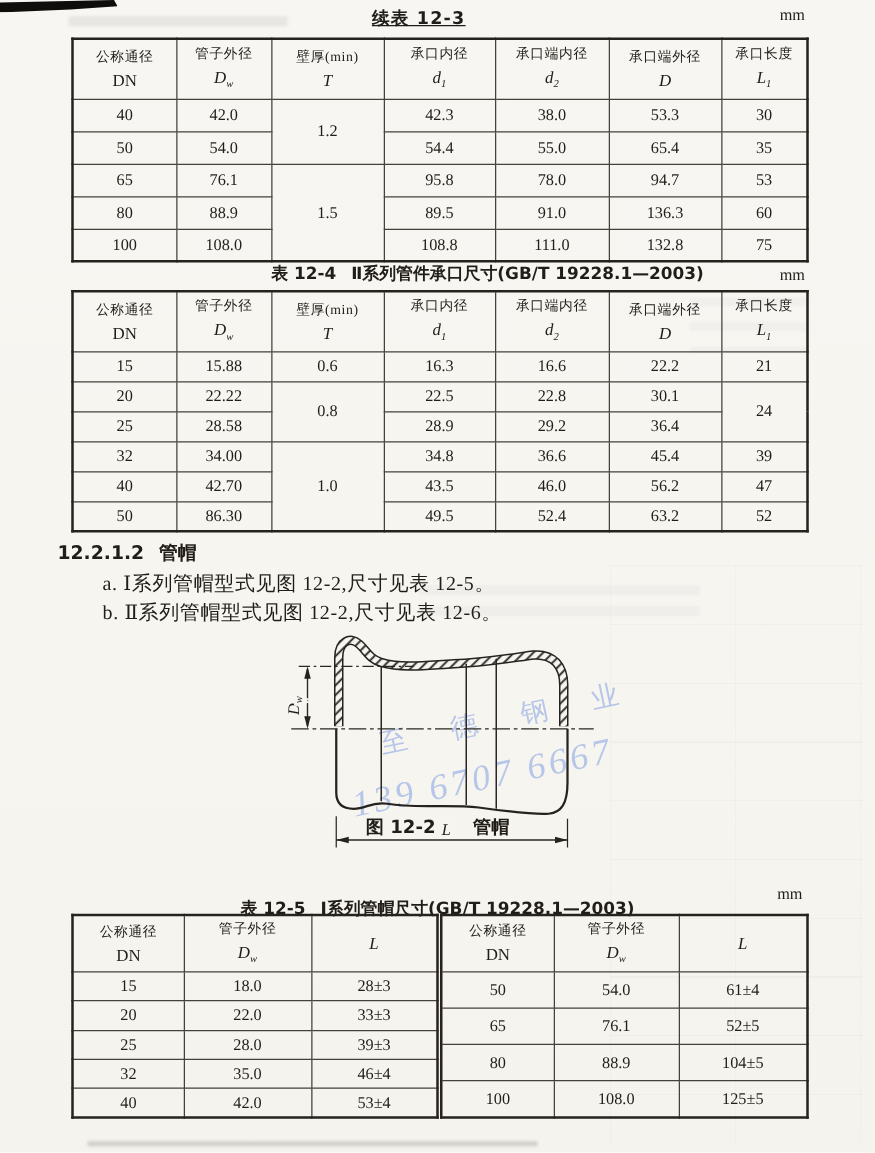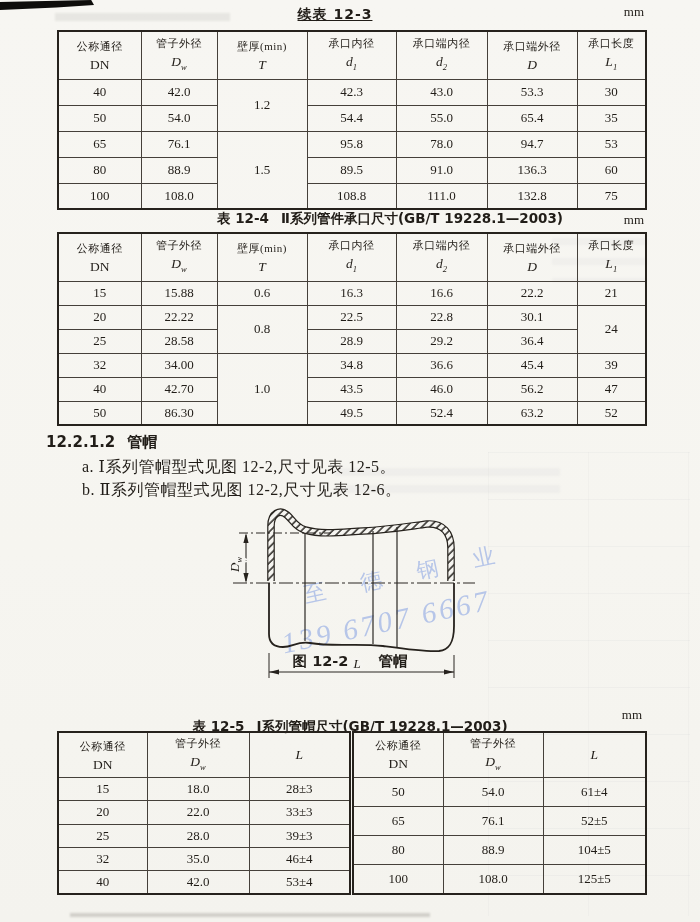--- a/index.html
+++ b/index.html
@@ -128,21 +128,21 @@
     <th>
           <div class="hz">承口长度</div>
           <div class="hs"><span>L</span><sub class="ss">1</sub></div>
         </th>
   </tr>
   <tr class="d">
     <td>40</td>
     <td>42.0</td>
     <td rowspan="2">1.2</td>
     <td>42.3</td>
-    <td>43.0</td>
+    <td>38.0</td>
     <td>53.3</td>
     <td>30</td>
   </tr>
   <tr class="d">
     <td>50</td>
     <td>54.0</td>
     <td>54.4</td>
     <td>55.0</td>
     <td>65.4</td>
     <td>35</td>

